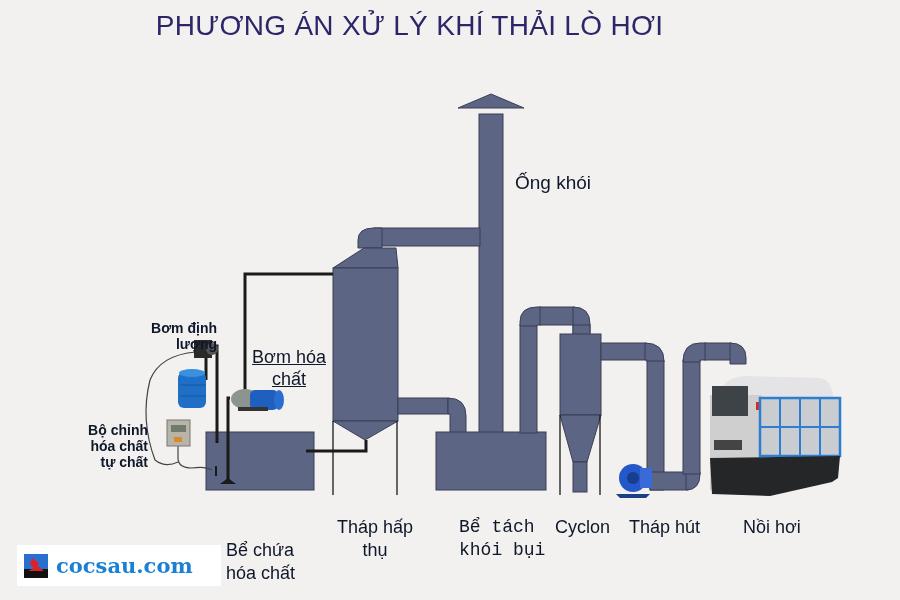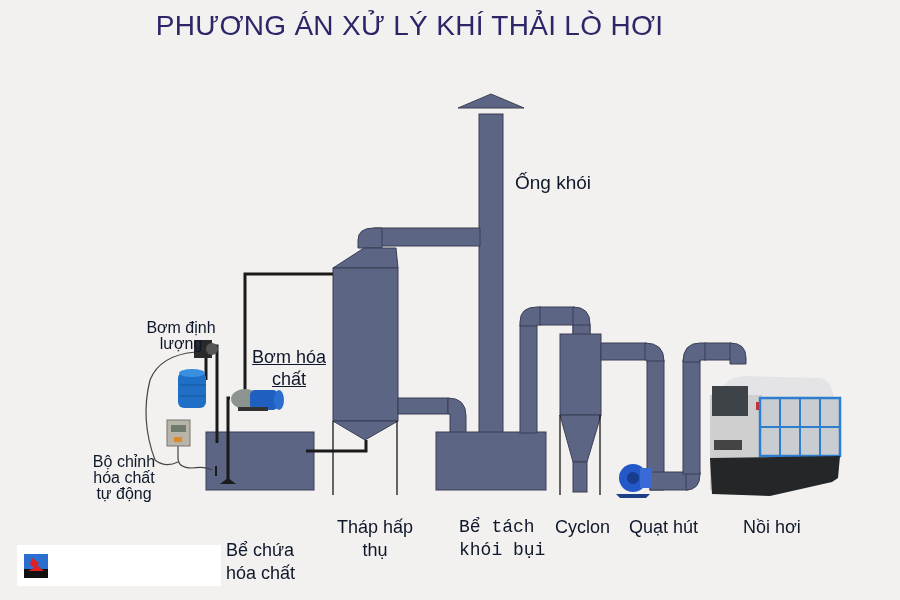--- a/index.html
+++ b/index.html
@@ -1,20 +1,20 @@
 <!DOCTYPE html>
 <html><head>
 <meta charset="utf-8">
 <style>
   html, body { margin:0; padding:0; }
   body { width:900px; height:600px; background:#f2f1ef; position:relative; overflow:hidden; font-family:"Liberation Sans", sans-serif; }
   .title { position:absolute; left:0; top:10px; width:819px; text-align:center; font-size:28px; color:#2c2669; letter-spacing:0.3px; }
   svg.diagram { position:absolute; left:0; top:0; }
   .lbl { position:absolute; font-size:18px; color:#0f172a; line-height:23px; }
-  .lbl.small { font-size:16px; line-height:16px; text-align:center; }
+  .lbl.small { font-size:14px; line-height:16px; text-align:right;font-weight:bold; }
   .lbl.med { font-size:17px; line-height:21px; text-align:center;text-decoration:underline; }
   .logo { position:absolute; left:17px; top:545px; width:204px; height:41px; background:#ffffff; display:flex; align-items:center; }
   .logo .mark { width:24px; height:24px; margin-left:7px; margin-right:8px; }
   .logo .txt { font-family:"DejaVu Serif", serif; font-weight:bold; font-size:21px; color:#1a7fd6; }
 </style>
 </head>
 <body>
 
 <div class="title">PHƯƠNG ÁN XỬ LÝ KHÍ THẢI LÒ HƠI</div>
 
@@ -135,42 +135,43 @@
 <div class="lbl small" style="left:145px; top:320px; width:72px;">
   <div>Bơm định</div>
   <div>lượng</div>
 </div>
 
 <div class="lbl med" style="left:244px; top:346px; width:90px; font-size:18px; line-height:22px;">
   <div>Bơm hóa</div>
   <div>chất</div>
 </div>
 
-<div class="lbl small" style="left:88px; top:422px; width:72px;margin-top:32px;">
+<div class="lbl small" style="left:76px; top:422px; width:72px;">
   <div>Bộ chỉnh</div>
   <div>hóa chất</div>
-  <div>tự động</div>
+  <div>tự chất</div>
 </div>
 
 <div class="lbl" style="left:226px; top:516px;margin-top:23px;">
   <div>Bể chứa</div>
   <div>hóa chất</div>
 </div>
 <div class="lbl" style="left:337px; top:516px; text-align:center;">
   <div>Tháp hấp</div>
   <div>thụ</div>
 </div>
 <div class="lbl" style="left:459px; top:516px;font-family:Liberation Mono, monospace;">
   <div>Bể tách</div>
   <div>khói bụi</div>
 </div>
 <div class="lbl" style="left:555px; top:516px;">Cyclon</div>
-<div class="lbl" style="left:629px; top:516px;">Quạt hút</div>
+<div class="lbl" style="left:629px; top:516px;">Tháp hút</div>
 <div class="lbl" style="left:743px; top:516px;">Nồi hơi</div>
 
 <div class="logo">
   <svg class="mark" viewBox="0 0 24 24">
     <rect x="0" y="0" width="24" height="24" fill="#2a6fd0"></rect>
     <rect x="0" y="15" width="24" height="9" fill="#111"></rect>
     <polygon points="4,17 20,17 14,12" fill="#e02020"></polygon>
     <polygon points="8,4 15,9 11,15 6,10" fill="#e02020"></polygon>
   </svg>
+  <span class="txt">cocsau.com</span>
 </div>
 
 </body></html>

